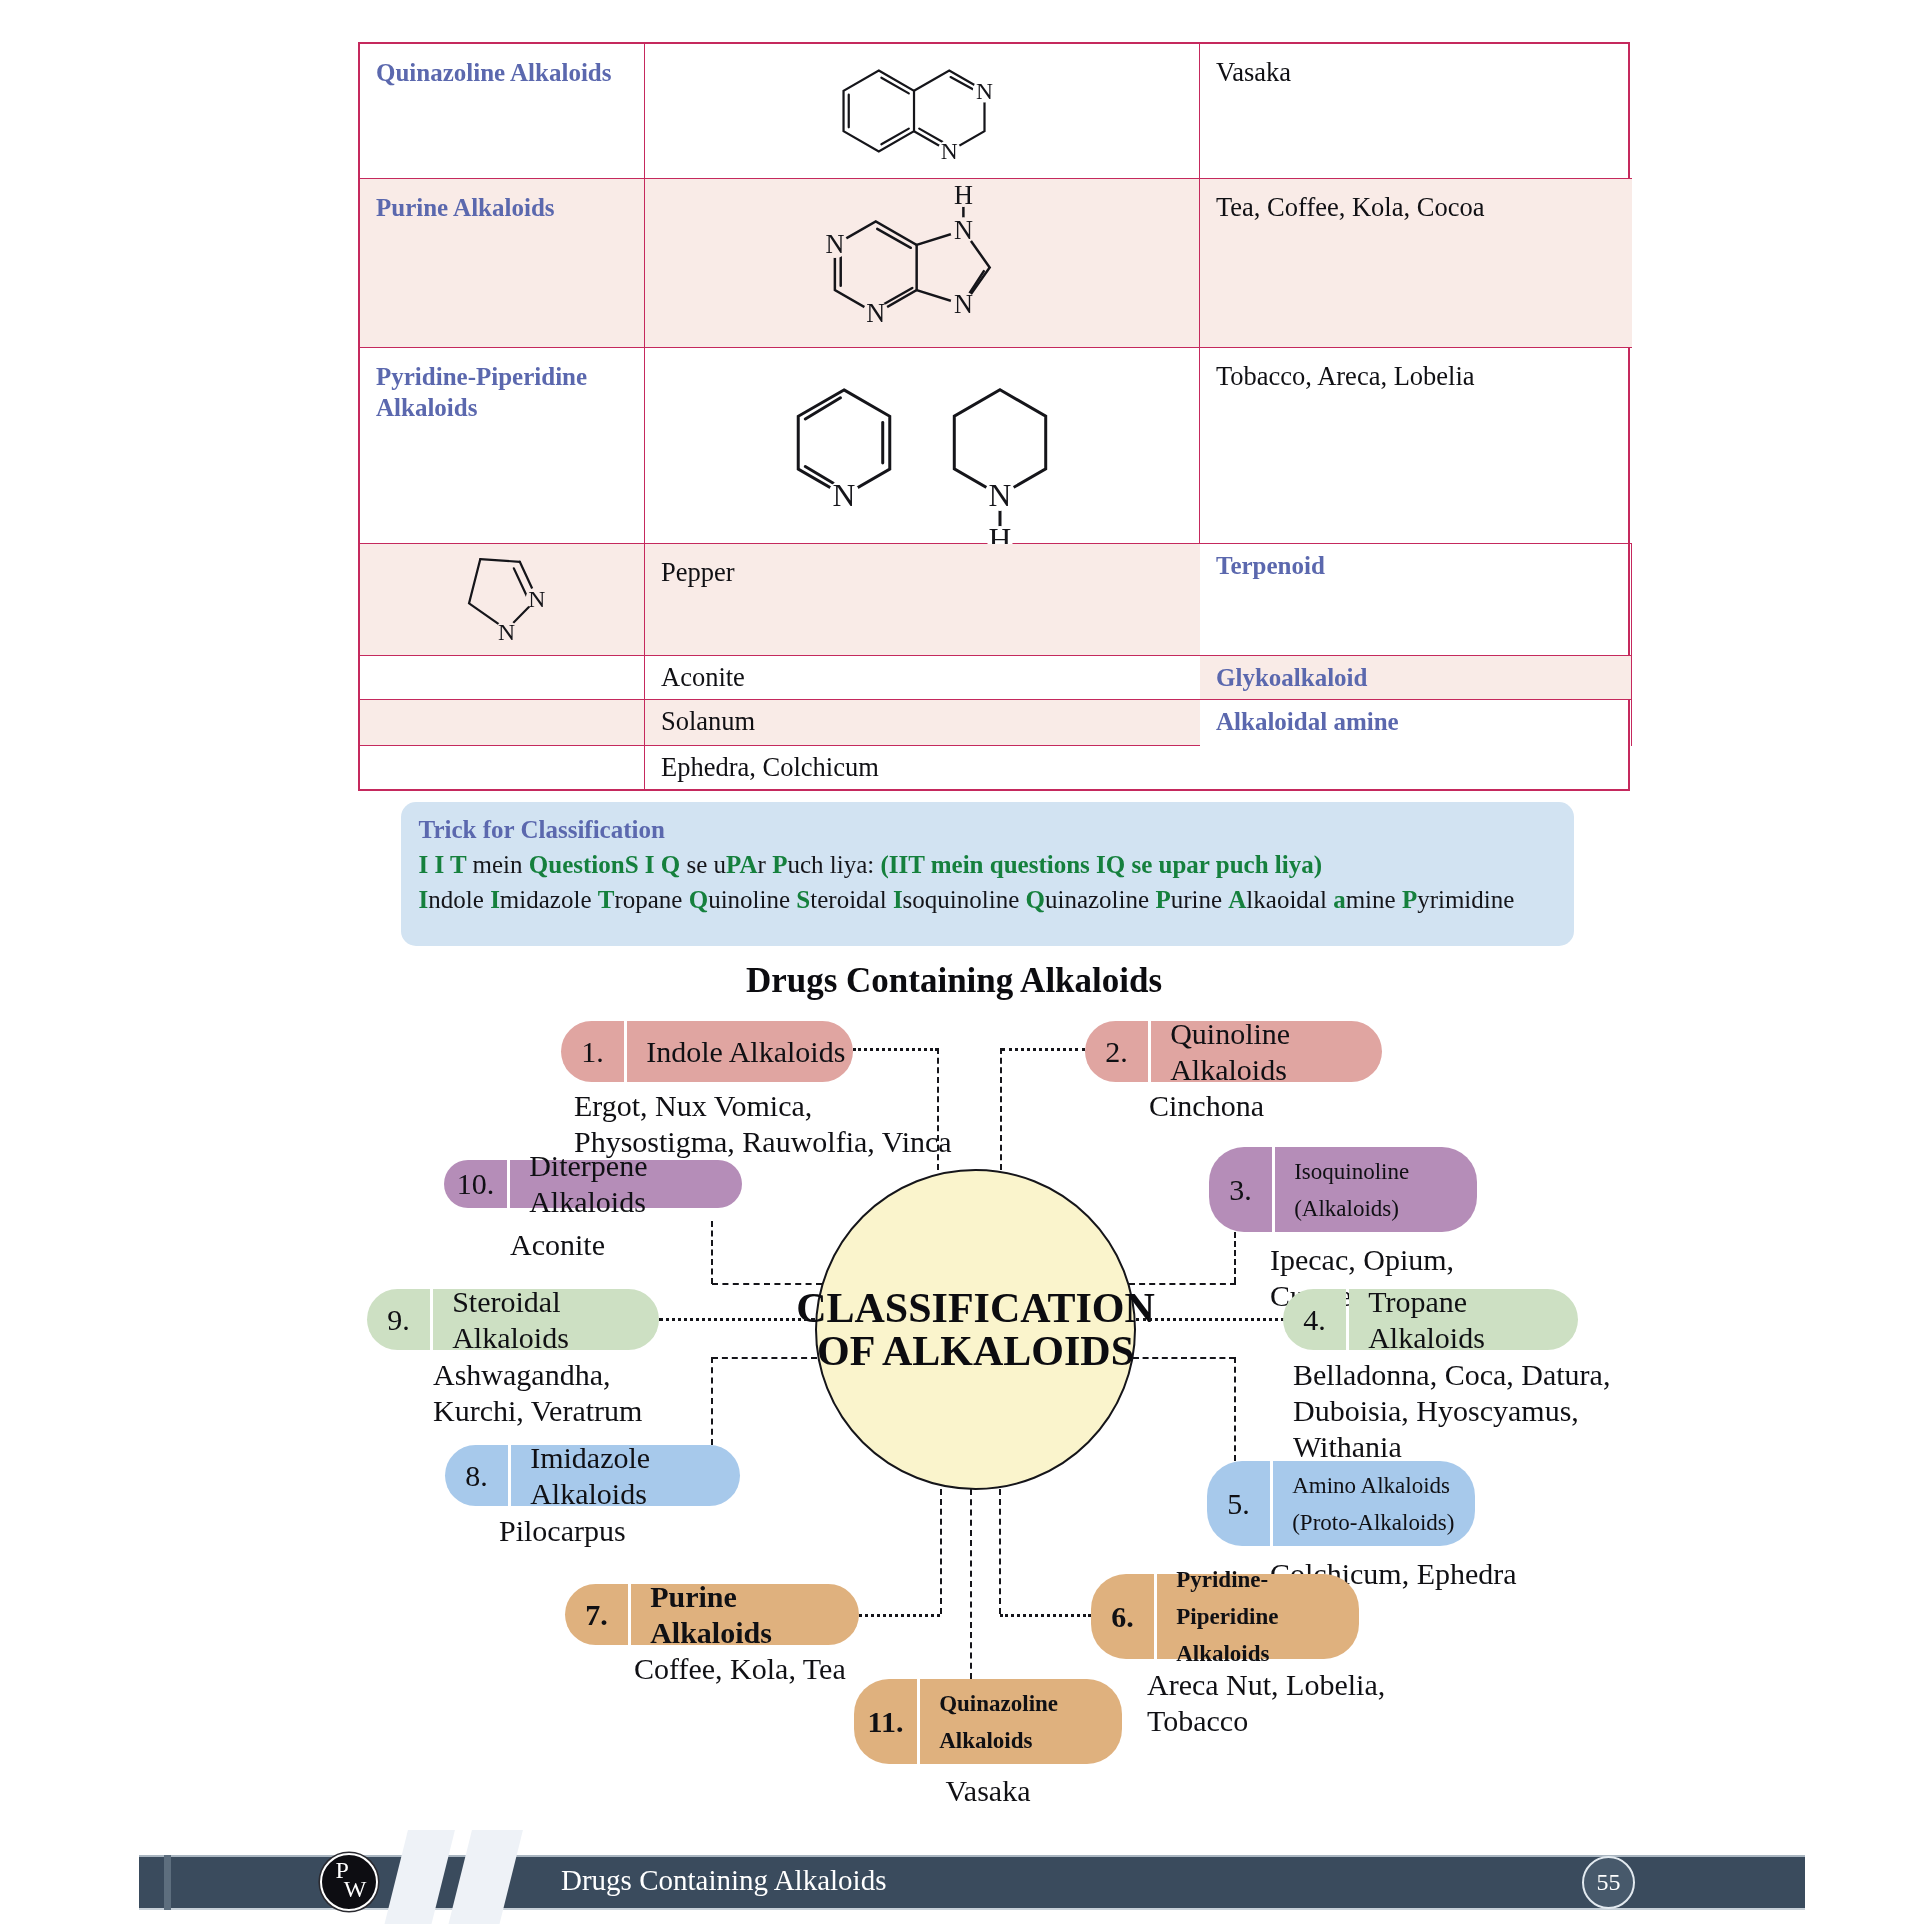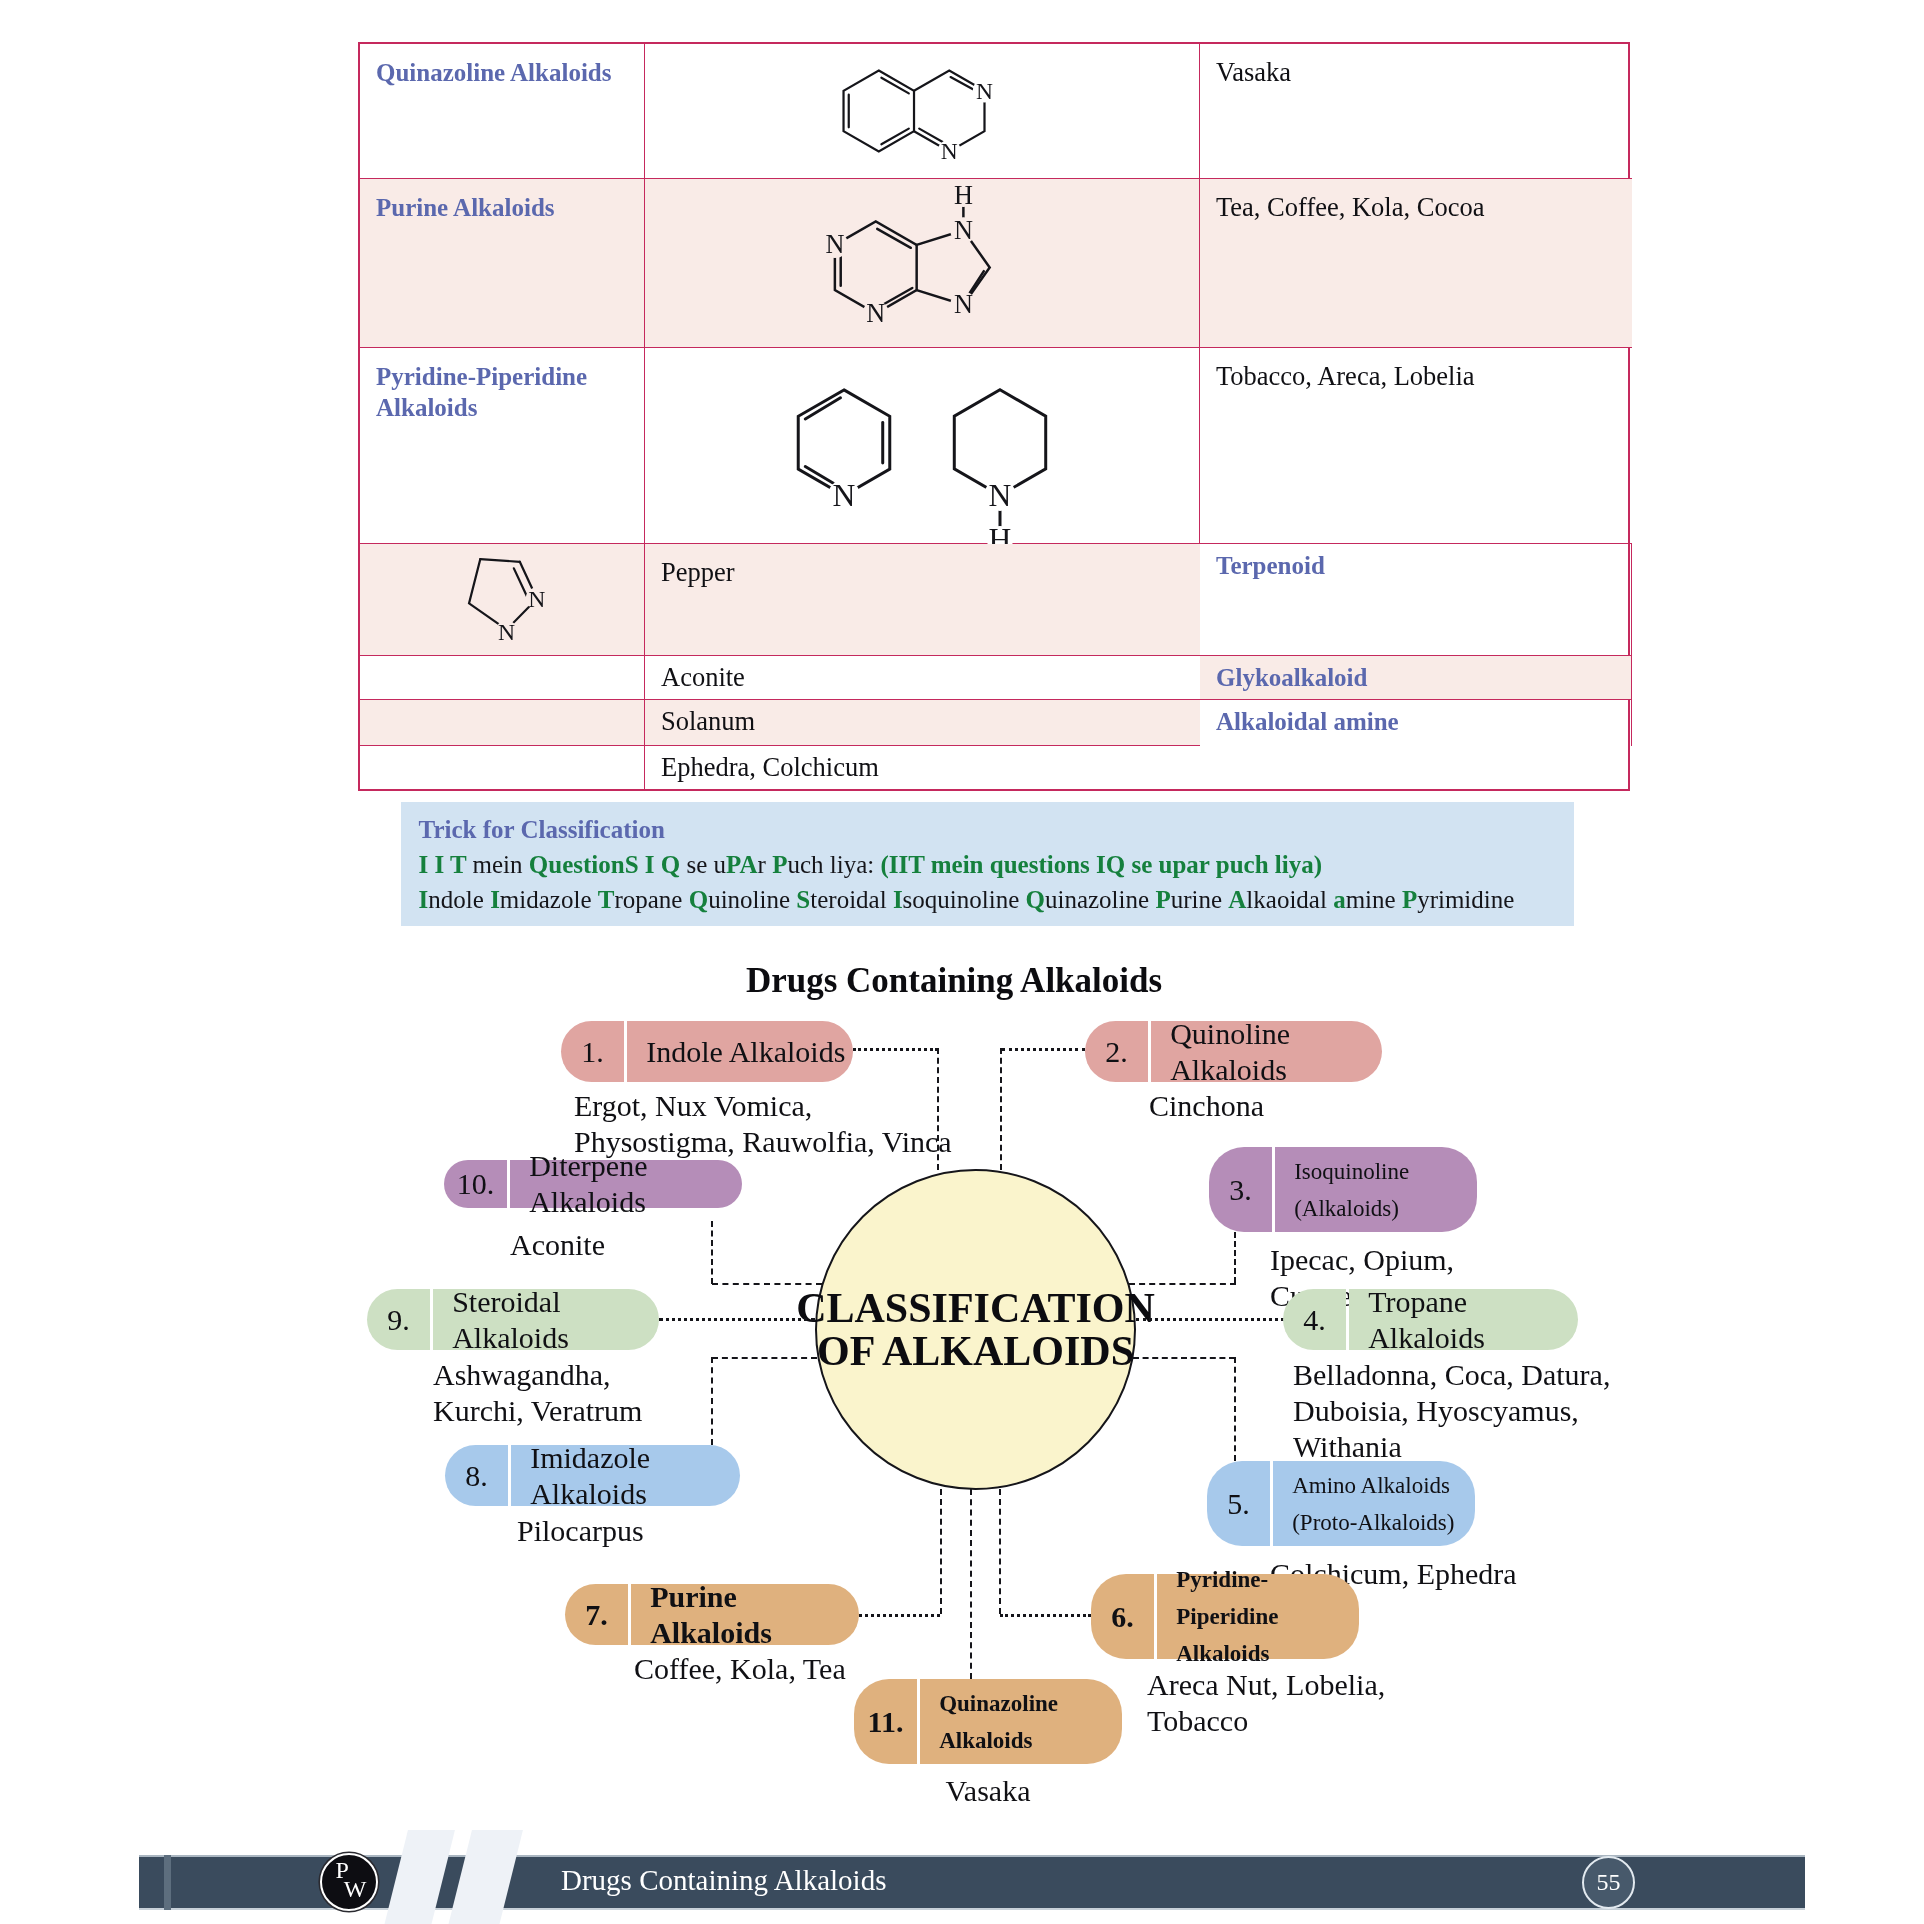--- a/index.html
+++ b/index.html
@@ -19,23 +19,23 @@
   .cell.pink{background:#f9ebe7;}
   .cell.slim{padding-top:5.6px;}
   .lbl{color:#5b68ae;font-weight:bold;font-size:25px;line-height:1.25;}
   .src{font-size:26.5px;color:#101014;}
   .structcell{display:flex;align-items:center;justify-content:center;padding:3.2px;}
   .structcell svg{display:block;}
   .chem-stroke{stroke:#15151a;stroke-width:3.4;fill:none;stroke-linecap:round;}
   .chem-label{font-family:"Liberation Serif",serif;font-size:36px;fill:#15151a;}
 
   
-  .trick{position:absolute;left:401px;top:802px;width:1173px;height:124px;
+  .trick{position:absolute;left:401px;top:802px;width:1173px;height:144px;
     background:#d2e3f2;box-sizing:border-box;padding:10.4px 0 0 17.6px;
-    font-size:25px;line-height:35px;}
+    font-size:25px;line-height:35px;border-radius:15px;}
   .trick-h{color:#5b68ae;font-weight:bold;}
   .seg-b{color:#15803d;font-weight:bold;}
   .seg-d{color:#15151a;}
 
   
   .dg-title{position:absolute;left:473px;top:961px;width:962px;text-align:center;
     font-size:35px;font-weight:bold;color:#0c0c10;}
   .node{position:absolute;display:flex;}
   .node .num{flex:0 0 63px;border-radius:30.5px 0 0 30.5px;display:flex;align-items:center;
     justify-content:center;font-size:30px;color:#101014;}
@@ -321,21 +321,21 @@
   <div class="sub" style="left:634px;top:1651px;">
     <div>Coffee, Kola, Tea</div>
   </div>
 
   <div class="node c-blue" style="left:445px;top:1445px;width:295px;height:61px;">
     <div class="num">8.</div>
     <div class="lab">
         <div>Imidazole Alkaloids</div>
       </div>
   </div>
-  <div class="sub" style="left:517px;top:1513px;text-align:center;">
+  <div class="sub" style="left:499px;top:1513px;text-align:center;">
     <div>Pilocarpus</div>
   </div>
 
   <div class="node c-green" style="left:367px;top:1289px;width:292px;height:61px;">
     <div class="num">9.</div>
     <div class="lab">
         <div>Steroidal Alkaloids</div>
       </div>
   </div>
   <div class="sub" style="left:433px;top:1357px;">

